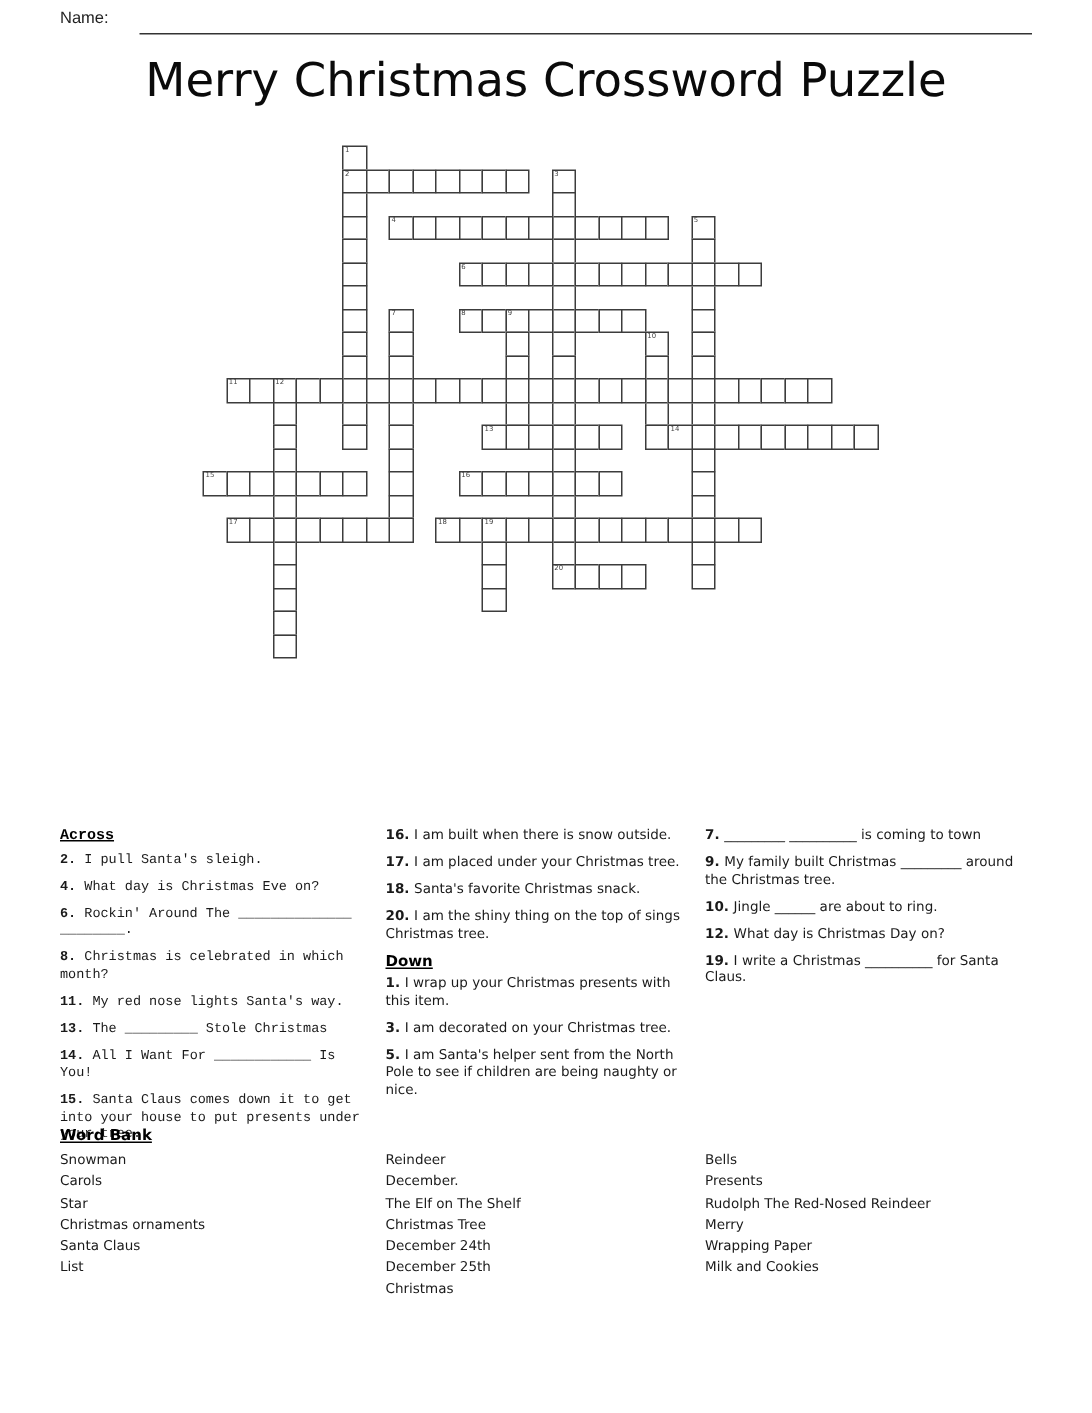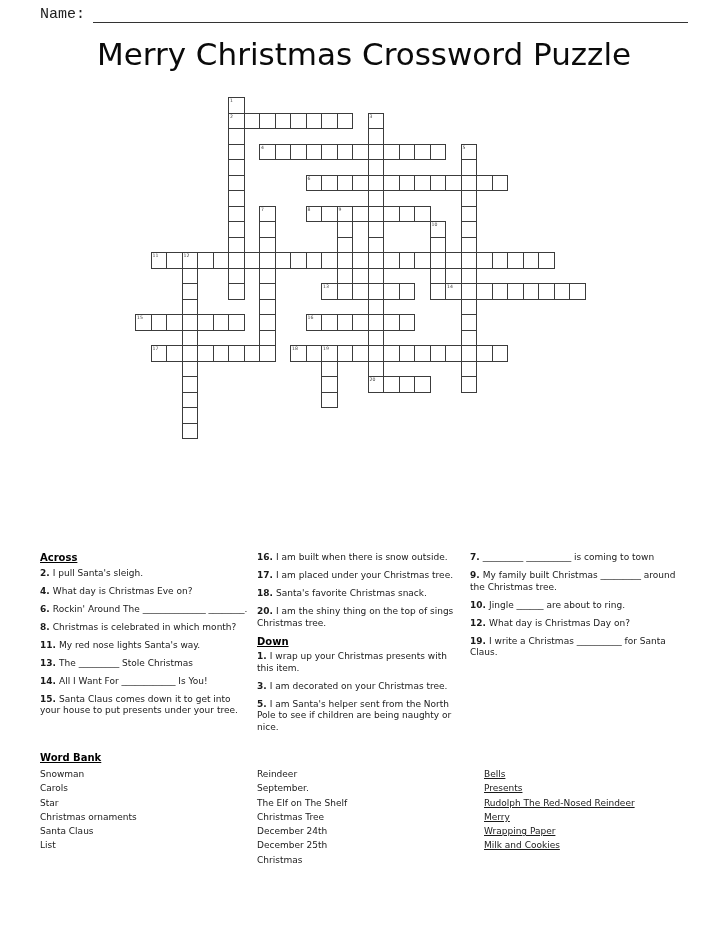--- a/index.html
+++ b/index.html
@@ -1,21 +1,21 @@
 <!DOCTYPE html>
 <html><head>
 <meta charset="utf-8">
 <style>
   html,body{margin:0;padding:0;background:#fff;}
   #page{position:relative;width:728px;height:942px;background:#ffffff;overflow:hidden;
         font-family:"DejaVu Sans",sans-serif;color:#111;}
   
   #name-row{position:absolute;left:40px;top:6px;width:648px;height:20px;}
-  #name-label{position:absolute;left:0;top:0;font-size:15px;color:#222;
-              font-family:Liberation Mono, monospace;}
+  #name-label{position:absolute;left:0;top:0;font-size:11px;color:#222;
+              font-family:Liberation Sans, sans-serif;}
   #name-line{position:absolute;left:53px;top:16px;width:595px;border-bottom:1.5px solid #333;}
   
   #title{position:absolute;left:0;top:36px;width:728px;text-align:center;
          font-size:31px;letter-spacing:0px;color:#0a0a0a;font-weight:500;}
   
   #grid{position:absolute;left:0;top:0;}
   .cell{position:absolute;background:#fff;border:1px solid #3c3c3c;box-sizing:border-box;}
   .cellnum{position:absolute;left:1px;top:0px;font-size:4.6px;line-height:5px;color:#444;}
   
   .cluecol{position:absolute;top:552px;width:208px;font-size:9px;line-height:11.5px;color:#1a1a1a;}
@@ -258,21 +258,21 @@
       <div class="cell" style="left: 476px; top: 345px; width: 16.5px; height: 16.5px;"></div>
       <div class="cell" style="left: 491.5px; top: 345px; width: 16.5px; height: 16.5px;"></div>
       <div class="cell" style="left: 321px; top: 360.5px; width: 16.5px; height: 16.5px;"></div>
       <div class="cell" style="left: 321px; top: 376px; width: 16.5px; height: 16.5px;"></div>
       <div class="cell" style="left: 321px; top: 391.5px; width: 16.5px; height: 16.5px;"></div>
       <div class="cell" style="left: 383px; top: 376px; width: 16.5px; height: 16.5px;"></div>
       <div class="cell" style="left: 398.5px; top: 376px; width: 16.5px; height: 16.5px;"></div>
       <div class="cell" style="left: 414px; top: 376px; width: 16.5px; height: 16.5px;"></div>
     </div>
 
-  <div class="cluecol" style="left:40px;" id="cluecol-0">
+  <div class="cluecol" style="left:40px;font-family:Liberation Mono, monospace;" id="cluecol-0">
       <div class="secheader">Across</div>
       <div class="clue"><span class="num">2. </span><span>I pull Santa's sleigh.</span></div>
       <div class="clue"><span class="num">4. </span><span>What day is Christmas Eve on?</span></div>
       <div class="clue"><span class="num">6. </span><span>Rockin' Around The ______________ ________.</span></div>
       <div class="clue"><span class="num">8. </span><span>Christmas is celebrated in which month?</span></div>
       <div class="clue"><span class="num">11. </span><span>My red nose lights Santa's way.</span></div>
       <div class="clue"><span class="num">13. </span><span>The _________ Stole Christmas</span></div>
       <div class="clue"><span class="num">14. </span><span>All I Want For ____________ Is You!</span></div>
       <div class="clue"><span class="num">15. </span><span>Santa Claus comes down it to get into your house to put presents under your tree.</span></div>
     </div>
@@ -298,28 +298,28 @@
   <div class="bankcol" style="left:40px;" id="bankcol-0">
       <div class="bankitem">Snowman</div>
       <div class="bankitem">Carols</div>
       <div class="bankitem">Star</div>
       <div class="bankitem">Christmas ornaments</div>
       <div class="bankitem">Santa Claus</div>
       <div class="bankitem">List</div>
     </div>
   <div class="bankcol" style="left:257px;" id="bankcol-1">
       <div class="bankitem">Reindeer</div>
-      <div class="bankitem">September.</div>
+      <div class="bankitem">December.</div>
       <div class="bankitem">The Elf on The Shelf</div>
       <div class="bankitem">Christmas Tree</div>
       <div class="bankitem">December 24th</div>
       <div class="bankitem">December 25th</div>
       <div class="bankitem">Christmas</div>
     </div>
-  <div class="bankcol" style="left:484px;text-decoration:underline;" id="bankcol-2">
+  <div class="bankcol" style="left:470px;" id="bankcol-2">
       <div class="bankitem">Bells</div>
       <div class="bankitem">Presents</div>
       <div class="bankitem">Rudolph The Red-Nosed Reindeer</div>
       <div class="bankitem">Merry</div>
       <div class="bankitem">Wrapping Paper</div>
       <div class="bankitem">Milk and Cookies</div>
     </div>
 
 </div>
 

